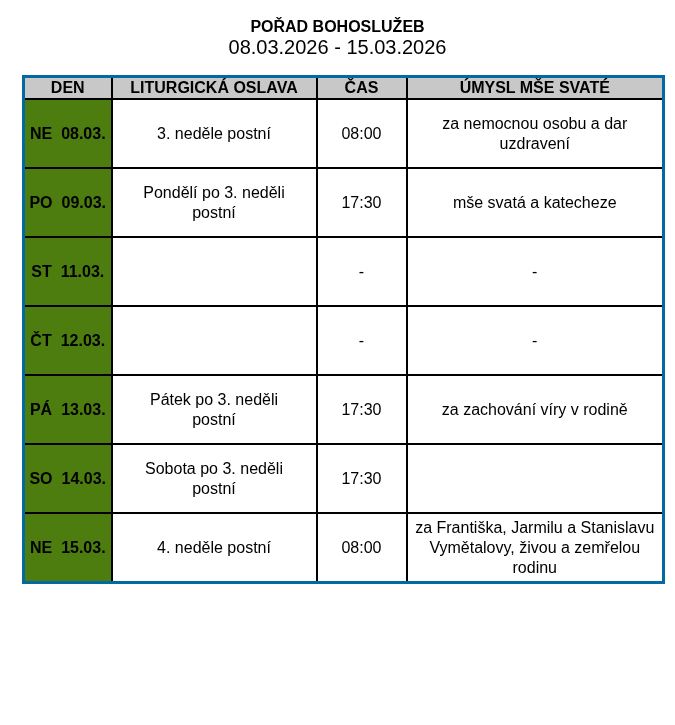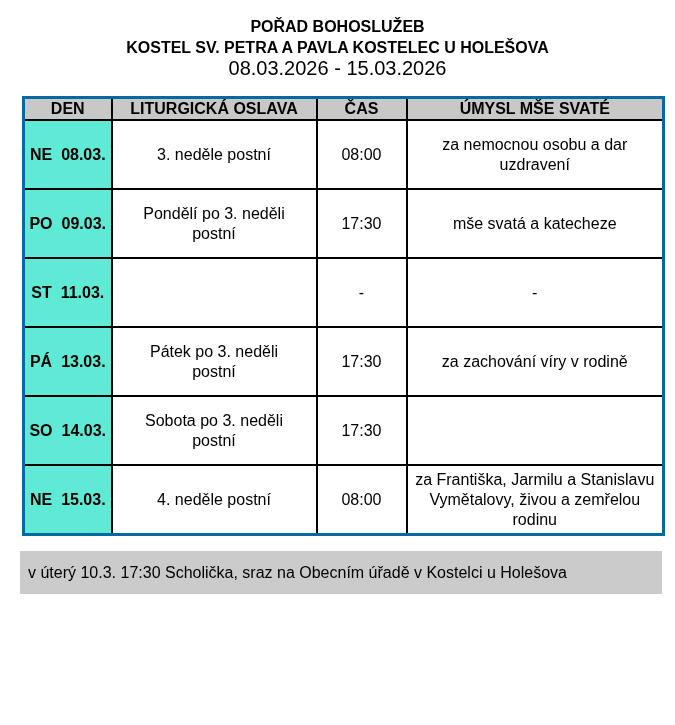--- a/index.html
+++ b/index.html
@@ -52,21 +52,21 @@
     font-weight: bold;
     height: 18px;
     padding: 1px 2px;
   }
   table.schedule td { height: 65px; }
   col.c-day   { width: 88px; }
   col.c-cel   { width: 205px; }
   col.c-time  { width: 90px; }
   col.c-int   { width: 257px; }
   td.day-cell {
-    background: #5eead4;
+    background: #4d7c0f;
     font-weight: bold;
   }
   .day-wrap {
     display: flex;
     justify-content: center;
     align-items: center;
     gap: 9px;
   }
   td.celebration-cell { padding: 0 16px; line-height: 20px; }
   td.time-cell        { padding: 0 18px; margin-left: 41px; }
@@ -84,21 +84,20 @@
     font-size: 16px;
   }
 </style>
 </head>
 <body>
 
 <div class="page">
 
   <div class="titles">
     <div class="title-main">POŘAD BOHOSLUŽEB</div>
-    <div class="title-sub">KOSTEL SV. PETRA A PAVLA KOSTELEC U HOLEŠOVA</div>
     <div class="title-date">08.03.2026 - 15.03.2026</div>
   </div>
 
   <table class="schedule">
     <colgroup>
       <col class="c-day">
         <col class="c-cel">
         <col class="c-time">
         <col class="c-int">
     </colgroup>
@@ -140,20 +139,31 @@
           <span>11.03.</span>
         </div>
       </td>
       <td class="celebration-cell"></td>
       <td class="time-cell">-</td>
       <td class="intention-cell">-</td>
     </tr>
         <tr>
       <td class="day-cell">
         <div class="day-wrap">
+          <span>ČT</span>
+          <span>12.03.</span>
+        </div>
+      </td>
+      <td class="celebration-cell"></td>
+      <td class="time-cell">-</td>
+      <td class="intention-cell">-</td>
+    </tr>
+        <tr>
+      <td class="day-cell">
+        <div class="day-wrap">
           <span>PÁ</span>
           <span>13.03.</span>
         </div>
       </td>
       <td class="celebration-cell">Pátek po 3. neděli postní</td>
       <td class="time-cell">17:30</td>
       <td class="intention-cell">za zachování víry v rodině</td>
     </tr>
         <tr>
       <td class="day-cell">
@@ -173,17 +183,14 @@
           <span>15.03.</span>
         </div>
       </td>
       <td class="celebration-cell">4. neděle postní</td>
       <td class="time-cell">08:00</td>
       <td class="intention-cell">za Františka, Jarmilu a Stanislavu Vymětalovy, živou a zemřelou rodinu</td>
     </tr>
       </tbody>
   </table>
 
-  <div class="note">
-    <span>v úterý 10.3. 17:30 Scholička, sraz na Obecním úřadě v Kostelci u Holešova</span>
-  </div>
 
 </div>
 
 </body></html>

